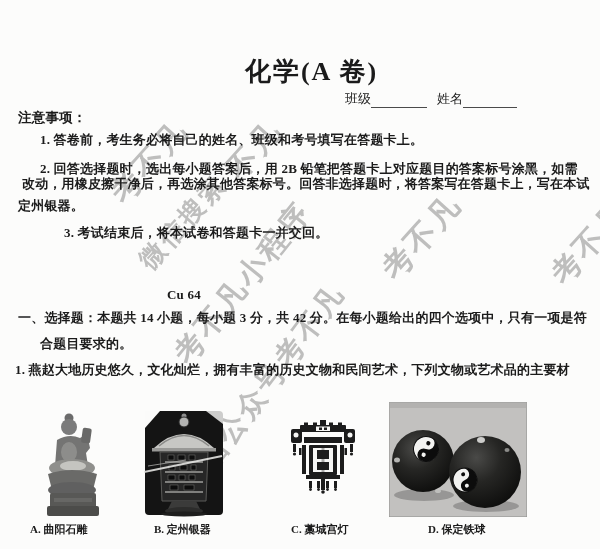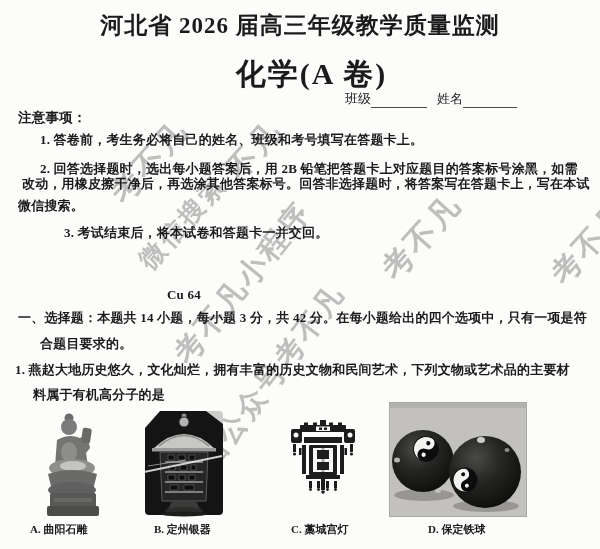--- a/index.html
+++ b/index.html
@@ -4,21 +4,21 @@
 <style>
   html,body{margin:0;padding:0;}
   body{width:600px;height:549px;overflow:hidden;background:#e8e8e8;}
   .page{position:relative;width:600px;height:549px;background:#fcfcfb;overflow:hidden;
         font-family:"Liberation Serif","DejaVu Serif",serif;color:#1b1b1b;}
   .tl{position:absolute;font-size:13px;line-height:16px;white-space:nowrap;
       font-weight:600;letter-spacing:.2px;}
   .title{position:absolute;top:10px;left:0;right:0;text-align:center;
          font-size:23px;font-weight:700;letter-spacing:1px;}
   .subtitle{position:absolute;top:54px;left:0;right:0;text-align:center;
-            font-size:30px;font-weight:700;letter-spacing:2px;padding-left:23px;}
+            font-size:26px;font-weight:700;letter-spacing:2px;padding-left:23px;}
   .fillrow{position:absolute;top:90px;left:345px;font-size:13px;font-weight:400;}
   .blank{display:inline-block;height:13px;border-bottom:1.5px solid #4a4a4a;
          vertical-align:bottom;}
   .b1{width:56px;} .b2{width:54px;margin-right:0;}
   .gap{display:inline-block;width:10px;}
   .bold{font-weight:700;}
   .wm{position:absolute;transform:translate(-50%,-50%) rotate(-48deg);
       color:#8c8c8c;opacity:.55;font-weight:700;letter-spacing:3px;
       white-space:nowrap;font-family:"DejaVu Serif",serif;z-index:1;}
   .txt{z-index:2;}
@@ -31,41 +31,39 @@
 <div class="page">
 
   <span class="wm" style="left:150px;top:162px;font-size:30px;">考不凡</span>
   <span class="wm" style="left:255px;top:150px;font-size:30px;">不凡</span>
   <span class="wm" style="left:183px;top:222px;font-size:26px;">微信搜索</span>
   <span class="wm" style="left:243px;top:283px;font-size:30px;transform:translate(-50%,-50%) rotate(-51deg);">考不凡小程序</span>
   <span class="wm" style="left:422px;top:237px;font-size:31px;">考不凡</span>
   <span class="wm" style="left:590px;top:243px;font-size:30px;">考不凡</span>
   <span class="wm" style="left:262px;top:390px;font-size:29px;transform:translate(-50%,-50%) rotate(-53deg);">微信公众号考不凡</span>
 
-  <div class="title txt">河北省 2026 届高三年级教学质量监测</div>
   <div class="subtitle txt">化学(A 卷)</div>
 
   <div class="fillrow txt">
     <span>班级</span><span class="blank b1"></span><span class="gap"></span><span>姓名</span><span class="blank b2"></span>
   </div>
 
   <div class="tl txt bold" style="left:18px;top:110px;font-size:13.5px;">注意事项：</div>
   <div class="tl txt" style="left:40px;top:132px;">1. 答卷前，考生务必将自己的姓名、班级和考号填写在答题卡上。</div>
   <div class="tl txt" style="left:40px;top:161px;">2. 回答选择题时，选出每小题答案后，用 2B 铅笔把答题卡上对应题目的答案标号涂黑，如需</div>
   <div class="tl txt" style="left:22px;top:176px;">改动，用橡皮擦干净后，再选涂其他答案标号。回答非选择题时，将答案写在答题卡上，写在本试</div>
-  <div class="tl txt" style="left:18px;top:198px;">微信搜索。</div>
+  <div class="tl txt" style="left:18px;top:198px;">定州银器。</div>
   <div class="tl txt" style="left:40px;top:225px;margin-left:24px;">3. 考试结束后，将本试卷和答题卡一并交回。</div>
 
   <div class="tl txt" style="left:167px;top:287px;">Cu 64</div>
 
   <div class="tl txt bold" style="left:18px;top:310px;">一、选择题：本题共 14 小题，每小题 3 分，共 42 分。在每小题给出的四个选项中，只有一项是符</div>
   <div class="tl txt bold" style="left:40px;top:336px;">合题目要求的。</div>
 
   <div class="tl txt" style="left:15px;top:362px;">1. 燕赵大地历史悠久，文化灿烂，拥有丰富的历史文物和民间艺术，下列文物或艺术品的主要材</div>
-  <div class="tl txt" style="left:33px;top:387px;">料属于有机高分子的是</div>
 
   <div class="fig" style="left:42px;top:406px;">
     <svg width="68" height="114" viewBox="0 0 68 114">
       <circle cx="27" cy="12" r="4.5" fill="#6b6b6b"></circle>
       <circle cx="27" cy="21" r="8" fill="#7b7b7b"></circle>
       <path d="M13,60 L15,34 Q27,27 38,32 L45,28 L48,42 L44,47 L46,60 Z" fill="#747473"></path>
       <rect x="40" y="22" width="9" height="15" rx="2" fill="#696968" transform="rotate(8 44 29)"></rect>
       <ellipse cx="27" cy="46" rx="8" ry="10" fill="#9b9b98" opacity="0.65"></ellipse>
       <ellipse cx="30" cy="62" rx="23" ry="9" fill="#8f8f8c"></ellipse>
       <ellipse cx="31" cy="60" rx="13" ry="5" fill="#c4c4c0"></ellipse>

